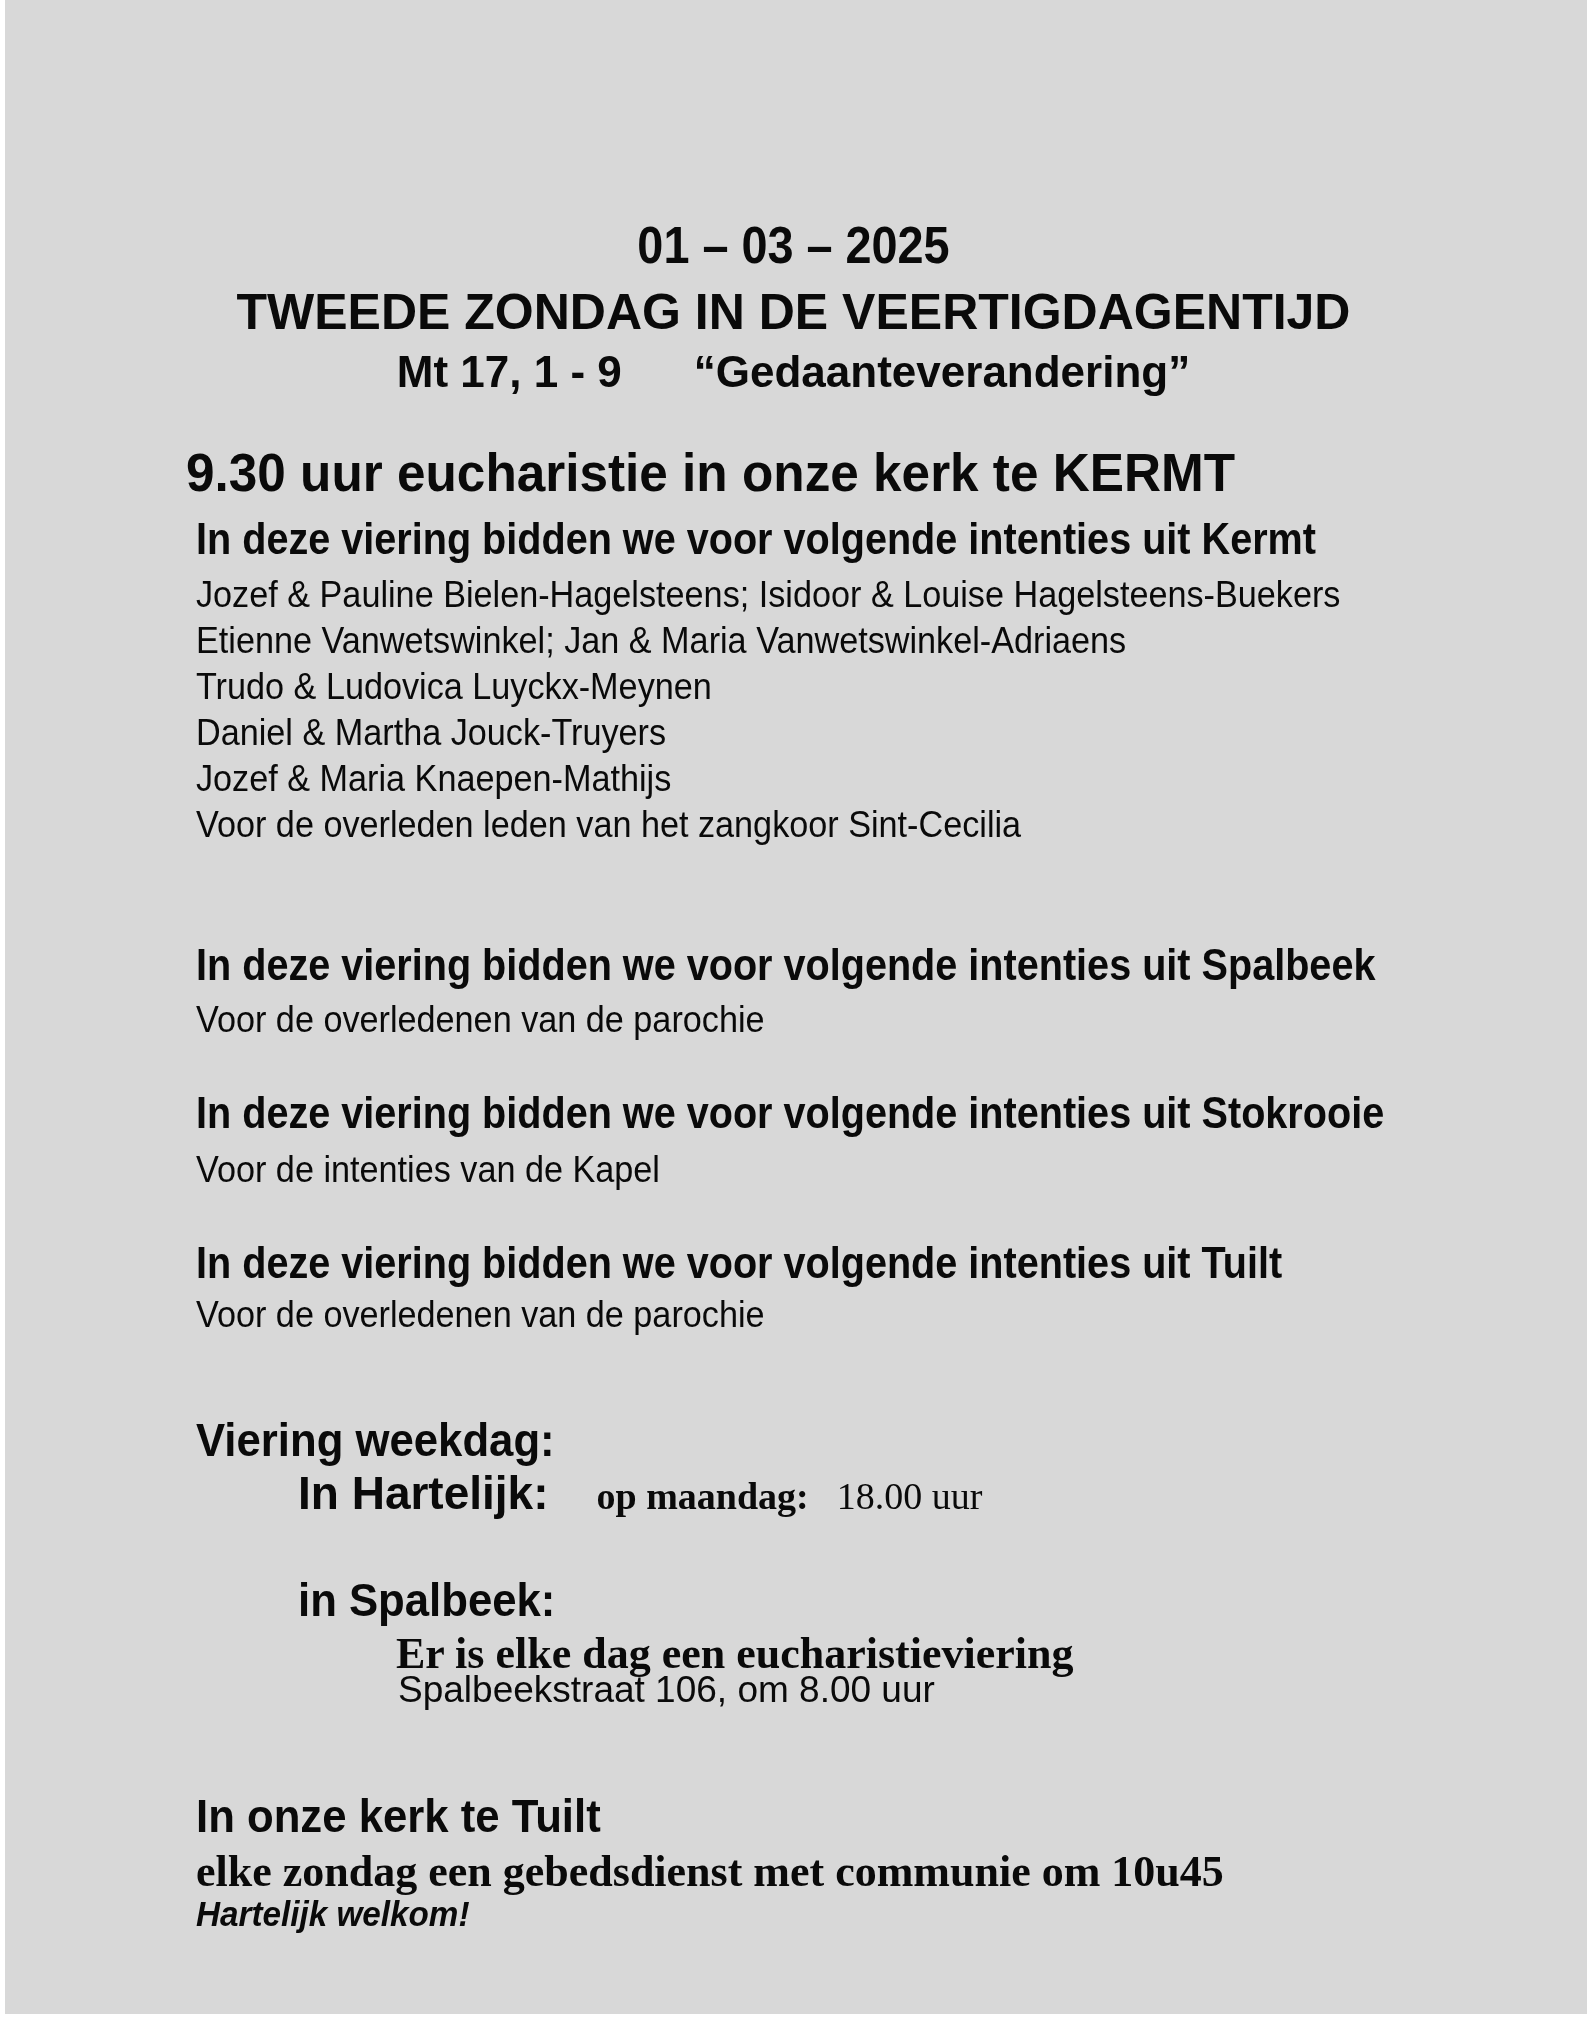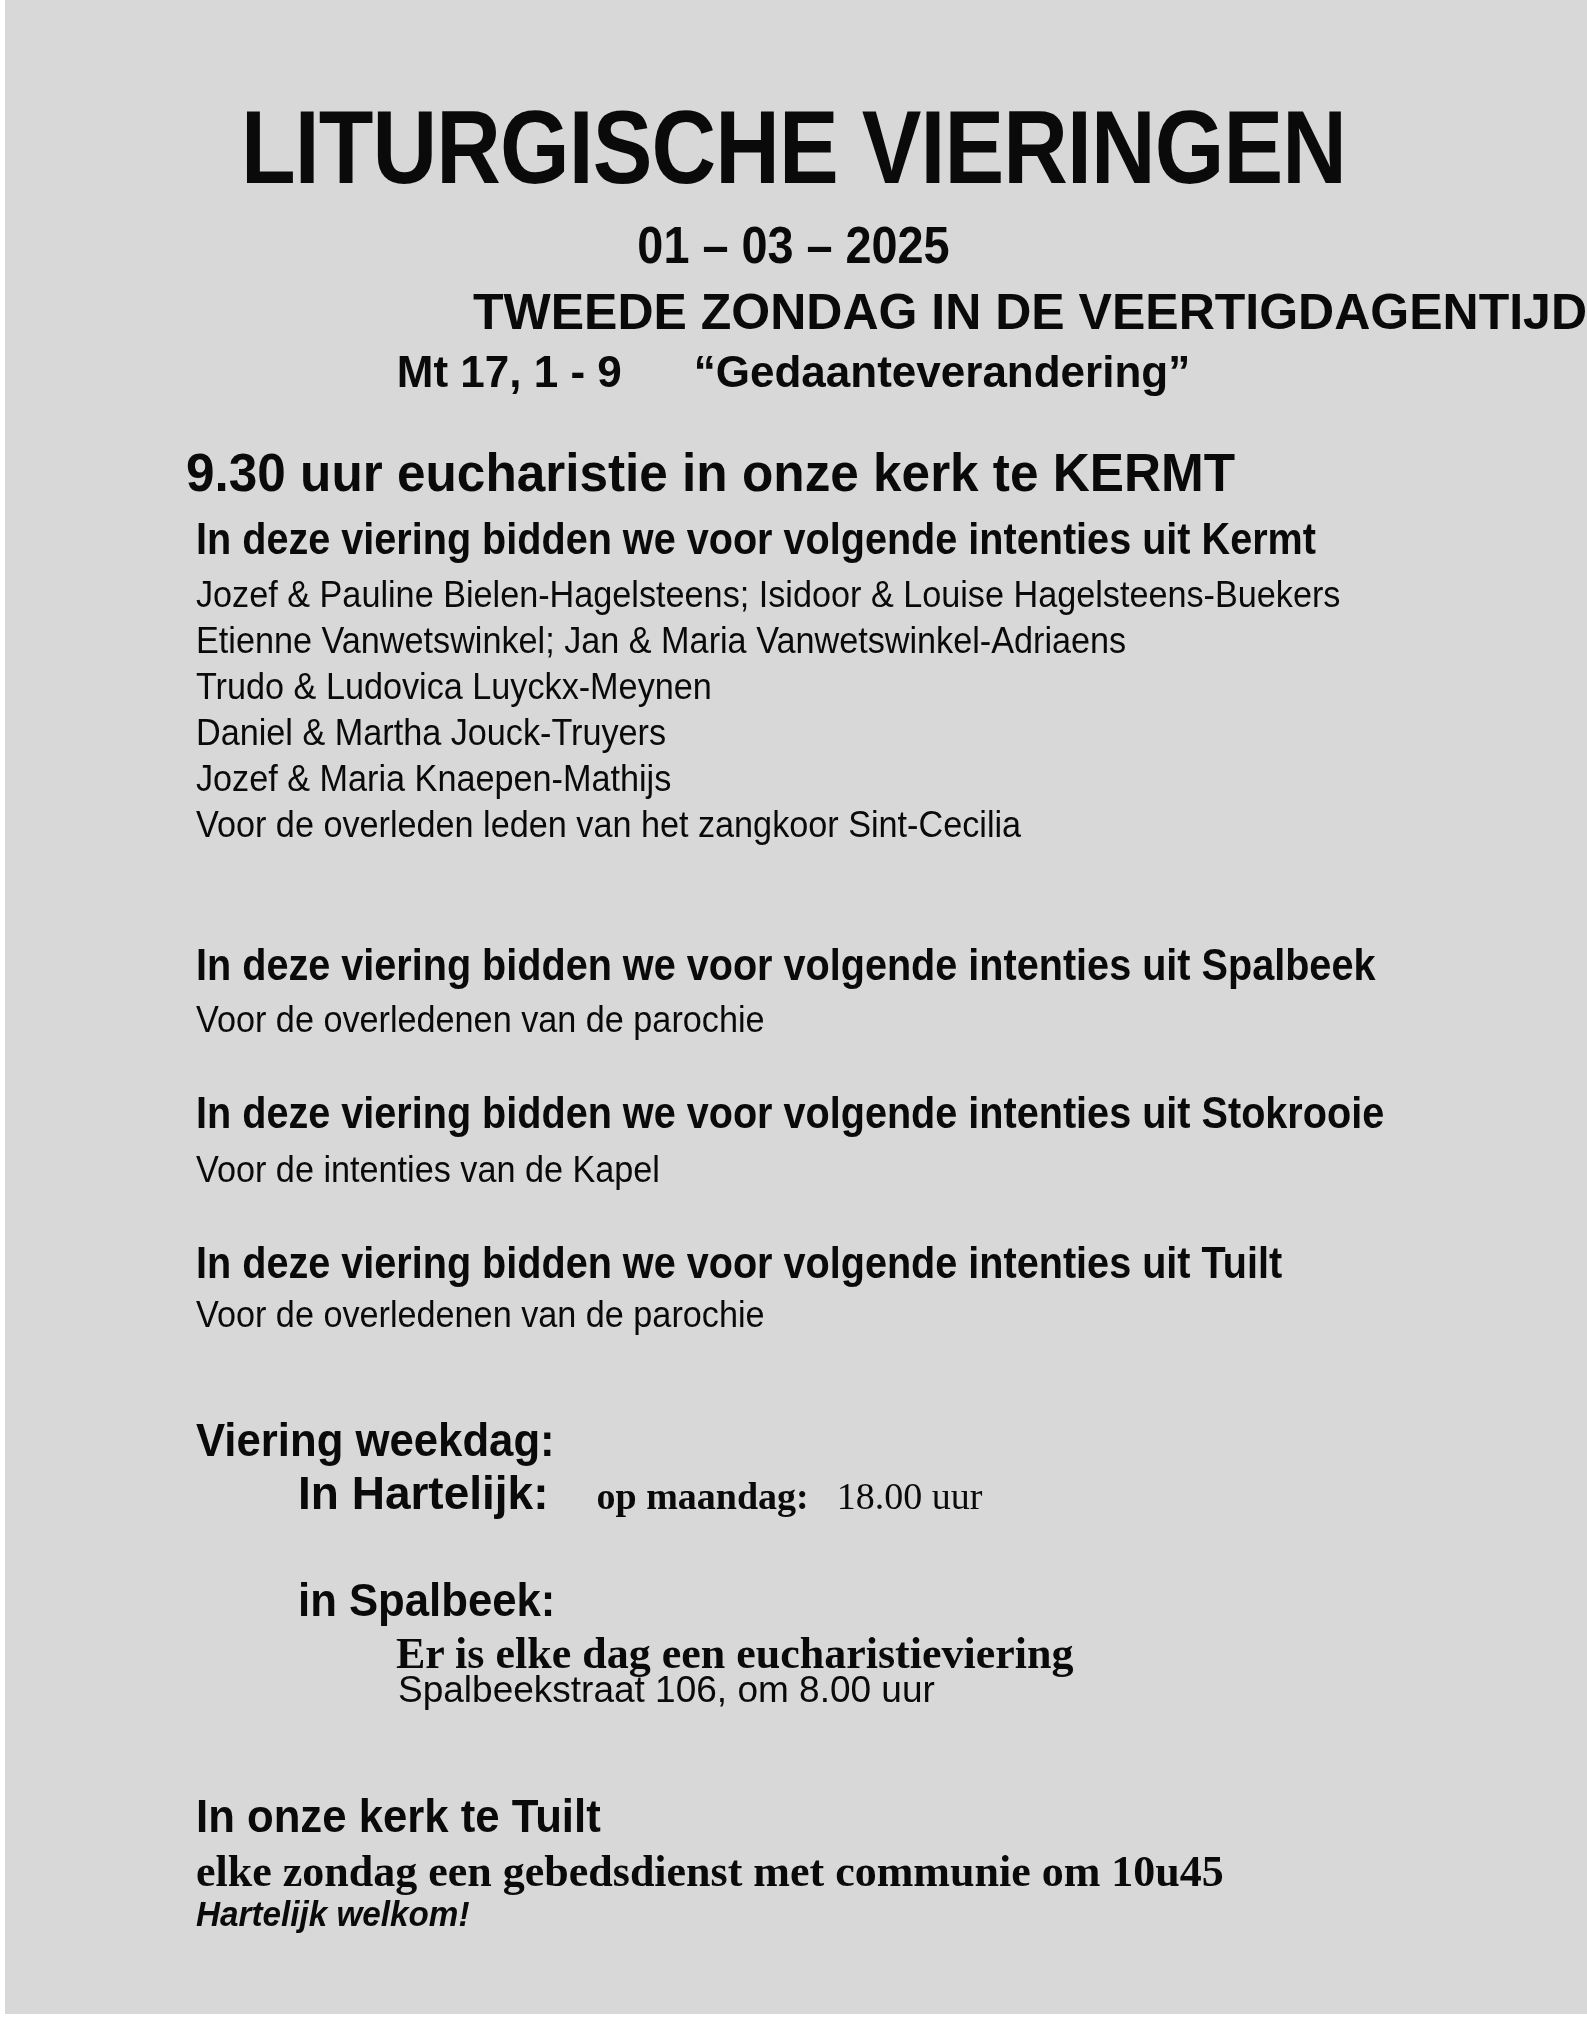--- a/index.html
+++ b/index.html
@@ -36,29 +36,26 @@
   .serif-37{font-size:37px;font-family:Liberation Sans, sans-serif;}
   .welcome{font-size:35px;font-weight:700;font-style:italic;}
   .edge-left{position:absolute;left:0;top:0;width:5px;height:2037px;background:#ffffff;}
   .edge-bottom{position:absolute;left:0;top:2014px;width:1587px;height:23px;background:#ffffff;}
 </style>
 </head>
 <body>
 
 <div class="page">
 
-  <div class="abs center b title" style="top:95px;">
-    <span class="inner c86">LITURGISCHE VIERINGEN</span>
-  </div>
 
   <div class="abs center b date" style="top:219px;">
     <span class="inner c90">01 – 03 – 2025</span>
   </div>
 
-  <div class="abs center b subtitle" style="top:287px;text-align:right;">
+  <div class="abs center b subtitle" style="top:287px;">
     <span class="inner">TWEEDE ZONDAG IN DE VEERTIGDAGENTIJD</span>
   </div>
 
   <div class="abs center b reading" style="top:350px;">
     <span class="inner"><span>Mt 17, 1 - 9</span><span class="gap"></span><span>“Gedaanteverandering”</span></span>
   </div>
 
   <div class="abs b mass cond95" style="left:186px;top:445px;">9.30 uur eucharistie in onze kerk te KERMT</div>
 
   <div class="abs b sec-h cond88" style="left:196px;top:516px;">In deze viering bidden we voor volgende intenties uit Kermt</div>

